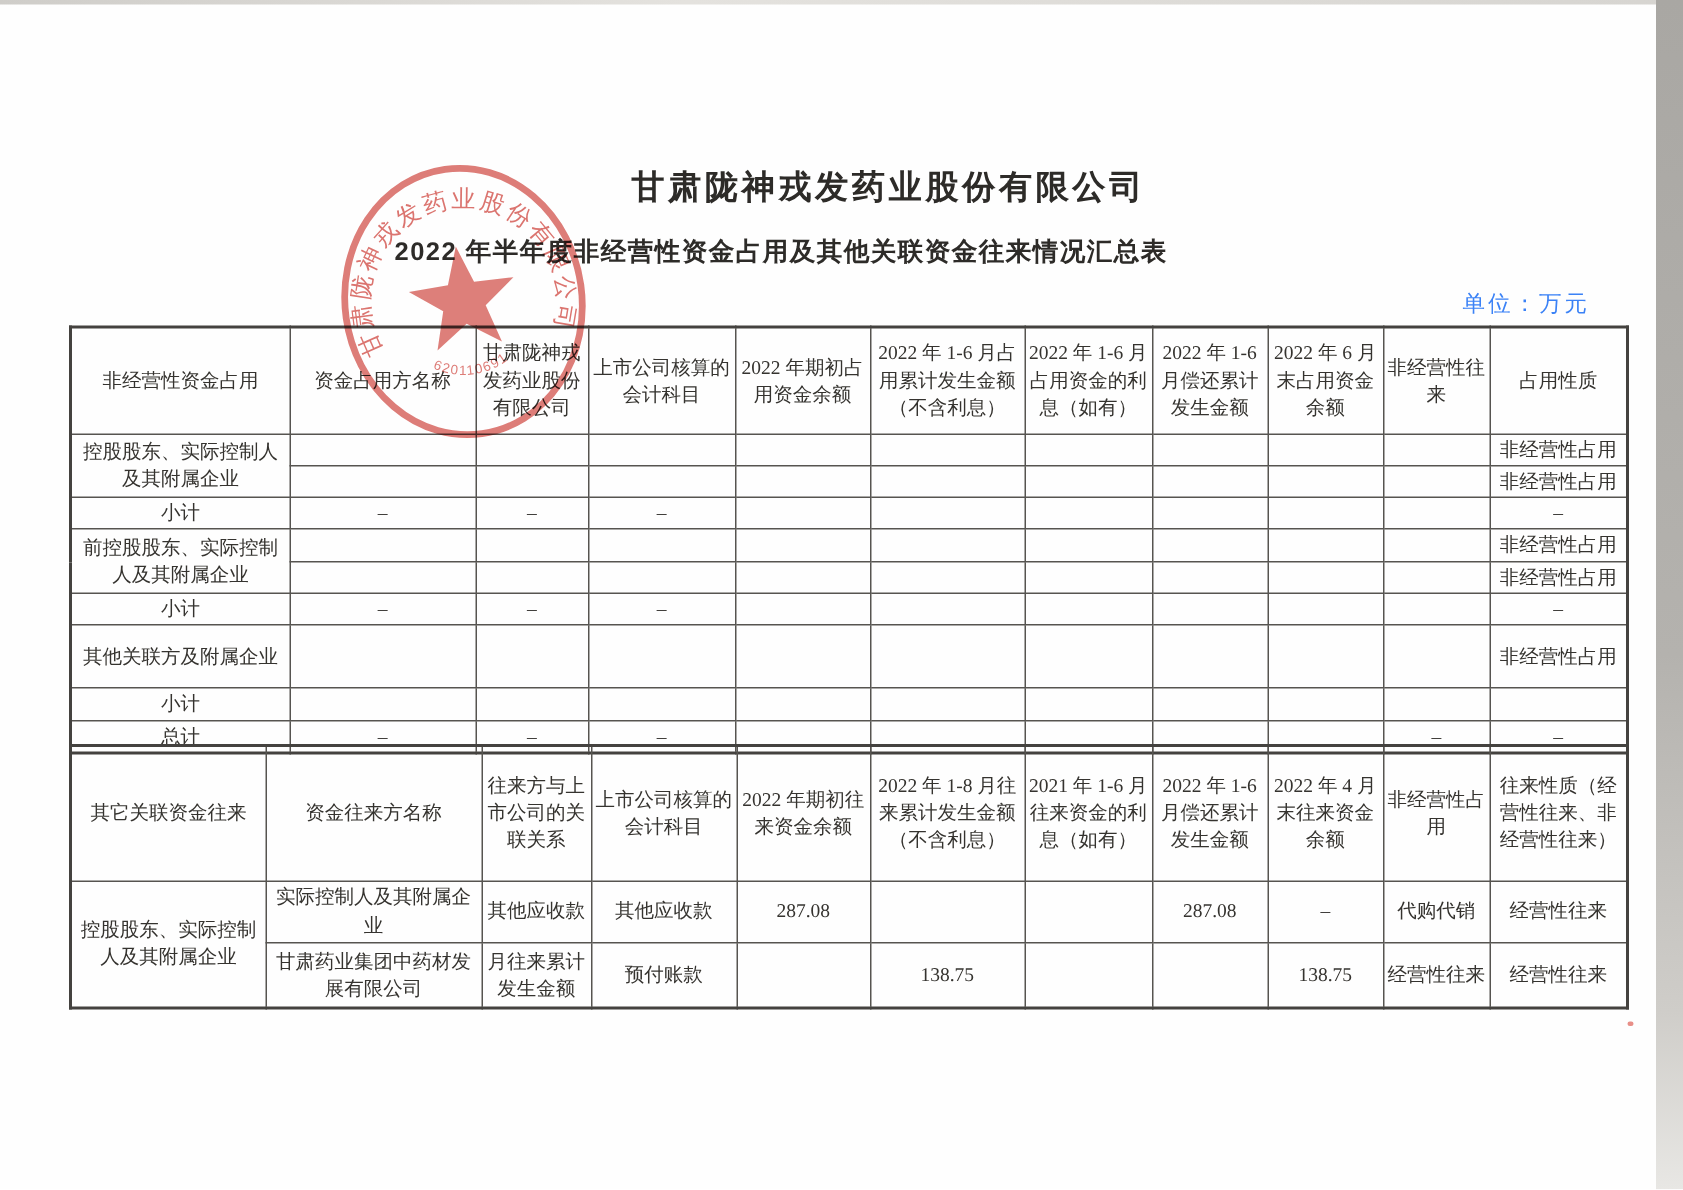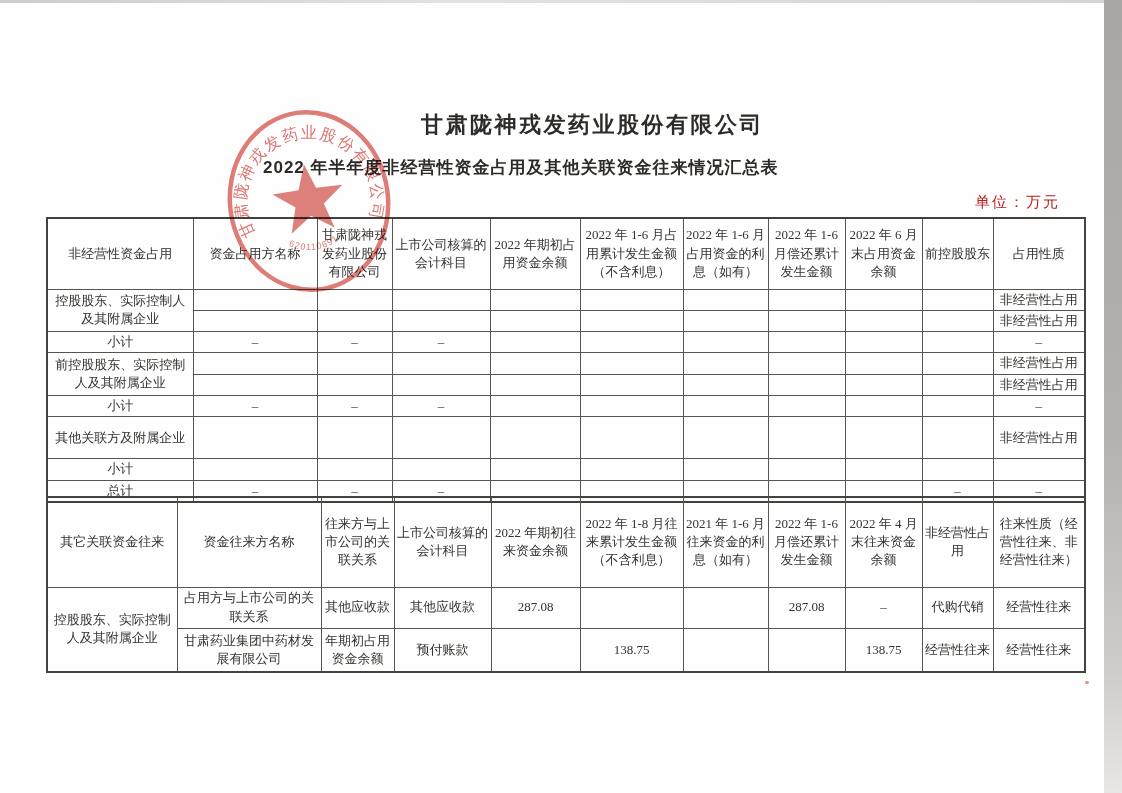--- a/index.html
+++ b/index.html
@@ -31,21 +31,21 @@
     white-space:nowrap;
   }
   .title-report{
     position:absolute;left:263px;top:156px;
     font-family:"Liberation Sans","DejaVu Sans",sans-serif;
     font-size:17px;font-weight:600;letter-spacing:1px;color:#2d2b28;
     white-space:nowrap;
   }
   .unit-note{
     position:absolute;right:82px;top:193px;
-    font-size:15px;letter-spacing:2px;color:#b91c1c;
+    font-size:15px;letter-spacing:2px;color:#3b82f6;
     white-space:nowrap;
   }
   table.doc{
     position:absolute;left:46px;
     border-collapse:collapse;table-layout:fixed;
     width:1040px;
     background:transparent;
   }
   table.doc td,table.doc th{
     border:1px solid #565450;
@@ -102,21 +102,21 @@
         <tr style="height:71px">
       <th>非经营性资金占用</th>
       <th>资金占用方名称</th>
       <th>甘肃陇神戎发药业股份有限公司</th>
       <th>上市公司核算的会计科目</th>
       <th>2022 年期初占用资金余额</th>
       <th>2022 年 1-6 月占用累计发生金额（不含利息）</th>
       <th>2022 年 1-6 月占用资金的利息（如有）</th>
       <th>2022 年 1-6 月偿还累计发生金额</th>
       <th>2022 年 6 月末占用资金余额</th>
-      <th>前控股股东</th>
+      <th>非经营性往来</th>
       <th>占用性质</th>
     </tr>
     <tr style="height:21px">
       <td rowspan="2">控股股东、实际控制人及其附属企业</td>
       <td></td>
           <td></td>
       <td></td>
           <td></td>
       <td></td>
           <td></td>
@@ -253,34 +253,34 @@
       <th>2022 年期初往来资金余额</th>
       <th>2022 年 1-8 月往来累计发生金额（不含利息）</th>
       <th>2021 年 1-6 月往来资金的利息（如有）</th>
       <th>2022 年 1-6 月偿还累计发生金额</th>
       <th>2022 年 4 月末往来资金余额</th>
       <th>非经营性占用</th>
       <th>往来性质（经营性往来、非经营性往来）</th>
     </tr>
     <tr style="height:41px">
       <td rowspan="2">控股股东、实际控制人及其附属企业</td>
-      <td>占用方与上市公司的关联关系</td>
+      <td>实际控制人及其附属企业</td>
       <td>其他应收款</td>
       <td>其他应收款</td>
       <td>287.08</td>
       <td></td>
       <td></td>
       <td>287.08</td>
       <td>–</td>
       <td>代购代销</td>
       <td>经营性往来</td>
     </tr>
     <tr style="height:44px">
       <td>甘肃药业集团中药材发展有限公司</td>
-      <td>年期初占用资金余额</td>
+      <td>月往来累计发生金额</td>
       <td>预付账款</td>
       <td></td>
       <td>138.75</td>
       <td></td>
       <td></td>
       <td>138.75</td>
       <td>经营性往来</td>
       <td>经营性往来</td>
     </tr>
   </tbody>

